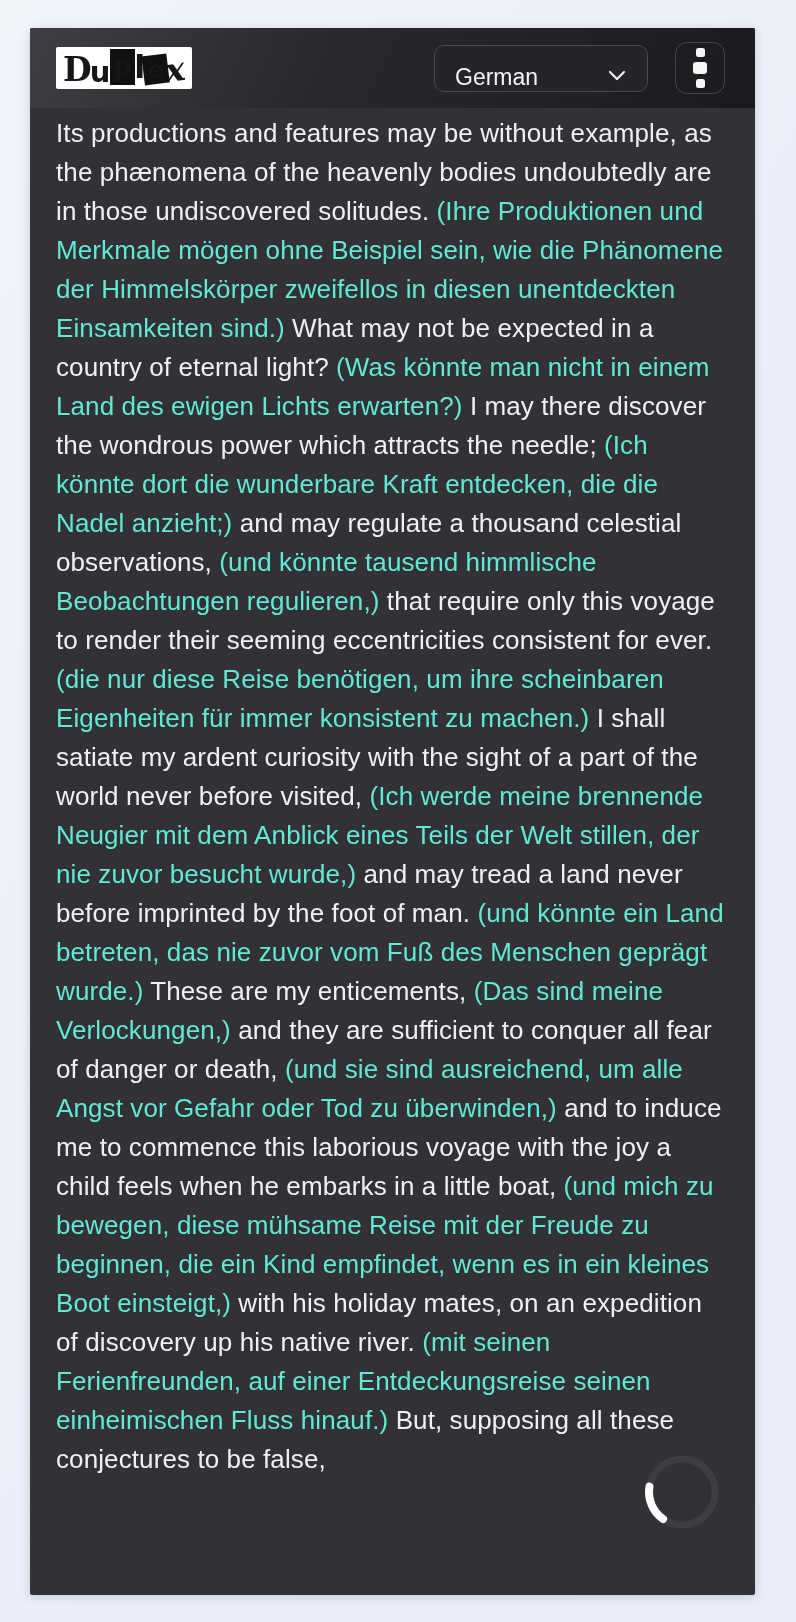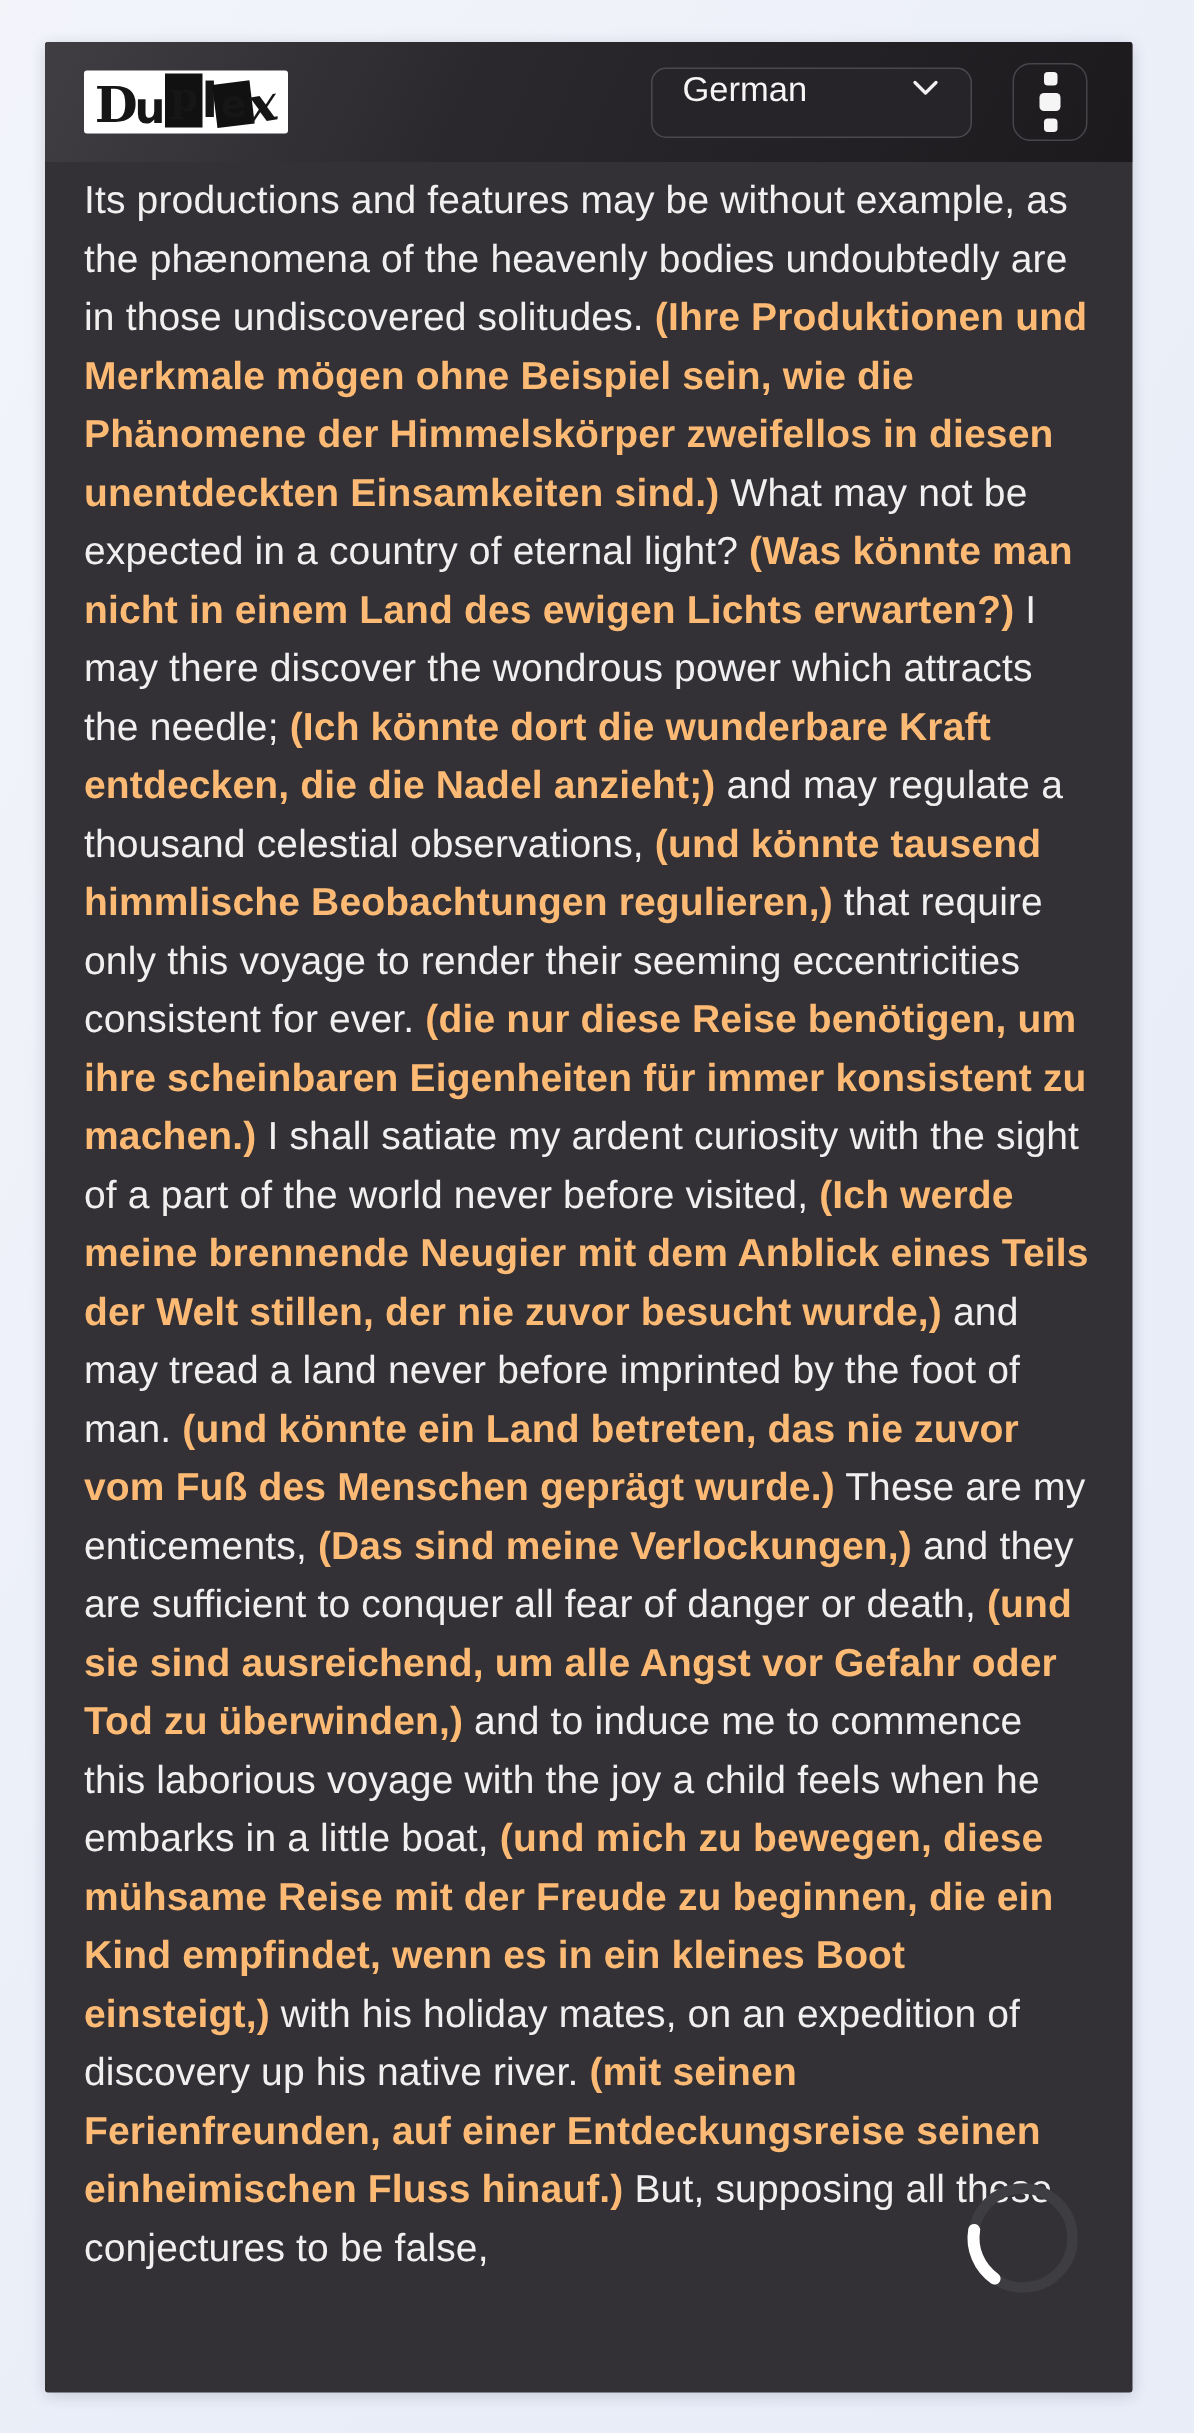--- a/index.html
+++ b/index.html
@@ -67,21 +67,21 @@
 
   .header-spacer { flex: 1; }
 
   .language-select {
     width: 214px;
     height: 47px;
     background: #262428;
     border: 1px solid #4b494d;
     border-radius: 10px;
     display: flex;
-    align-items: flex-start;
+    align-items: flex-end;
     box-sizing: border-box;
     padding: 0 18px 0 20px;
     cursor: pointer;
     margin-right: 27px;
   }
   .language-select .value {
     color: #f5f5f5;
     font-size: 23px;
     flex: 1;
     white-space: nowrap;
@@ -109,21 +109,21 @@
 
   
   .content {
     padding: 6px 26px 0 26px;
     color: #f2f2f2;
     font-size: 26px;
     line-height: 39px;
     letter-spacing: 0.1px;
   }
   .seg-en { font-weight: 400; color: #f0f0f0; }
-  .seg-de { font-weight: 700; color: #fdba74; }
+  .seg-de { font-weight: 400; color: #5eead4; }
 
   
   .spinner {
     position: absolute;
     left: 612px;
     top: 1424px;
     width: 80px;
     height: 80px;
   }
   .spinner svg { animation: spin 1.2s linear infinite; }

